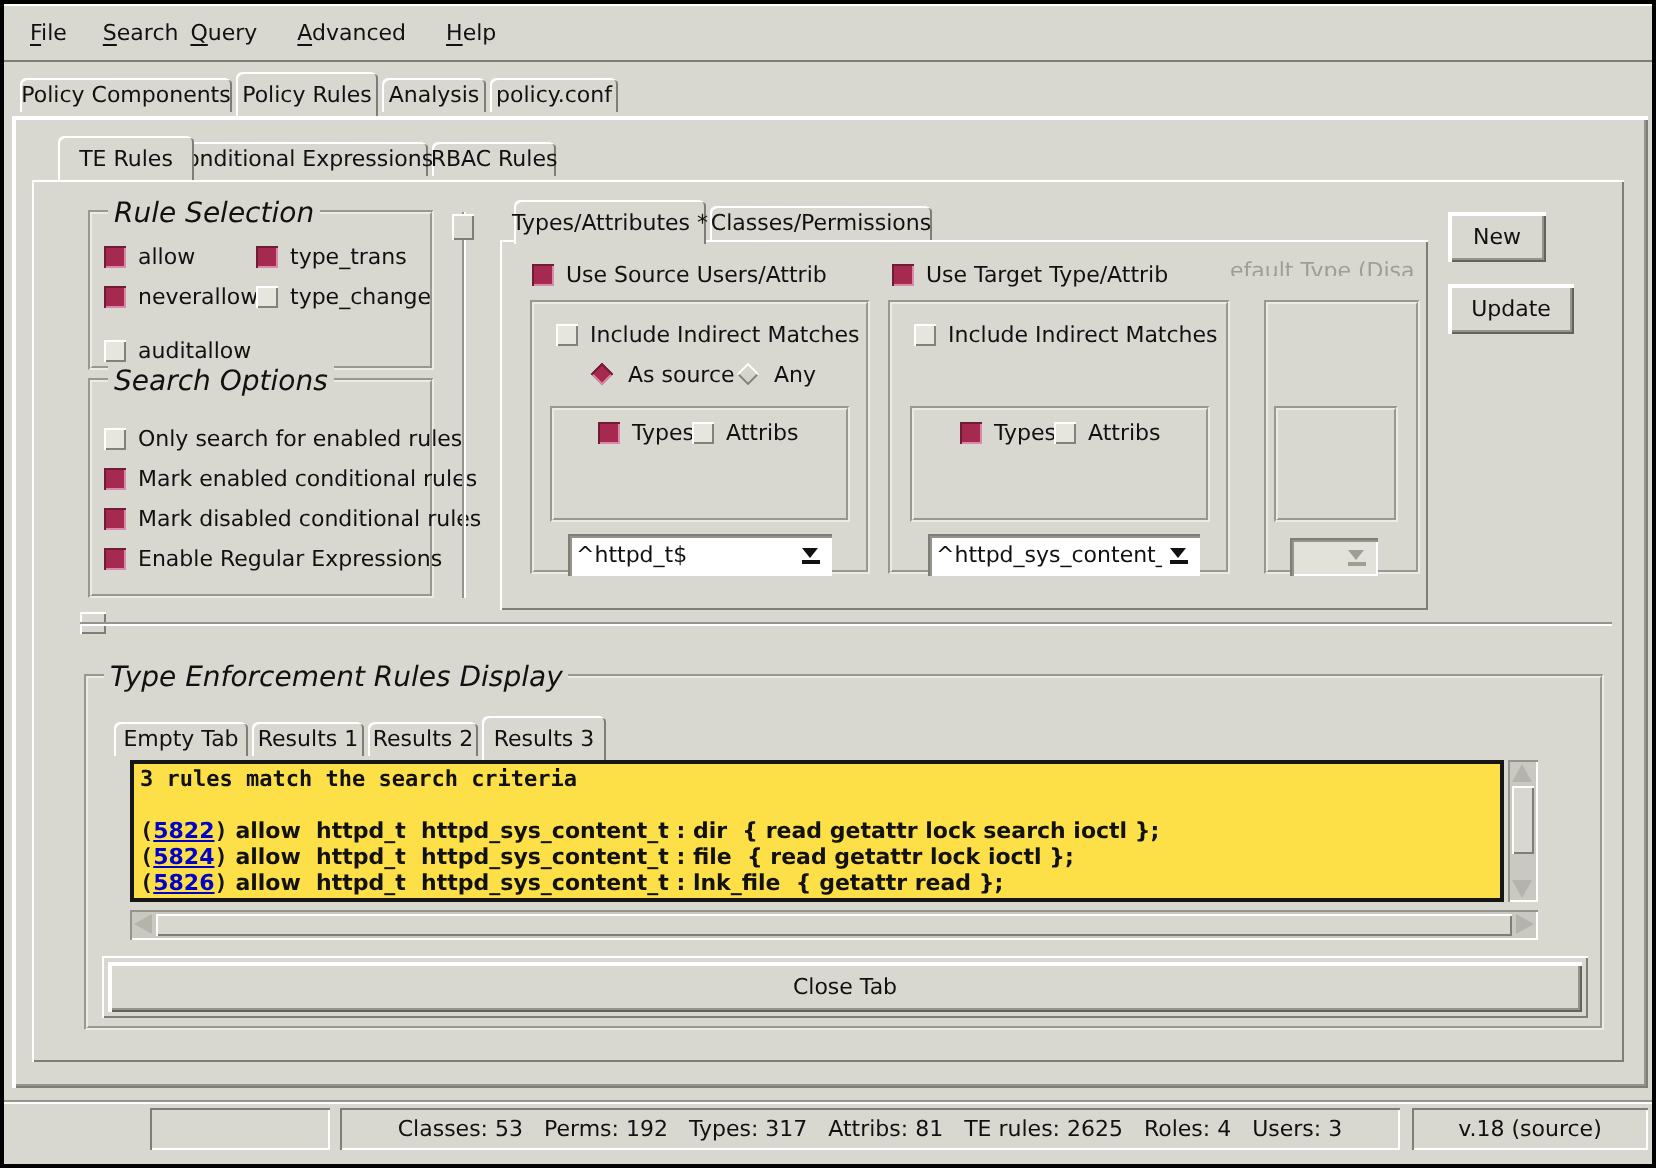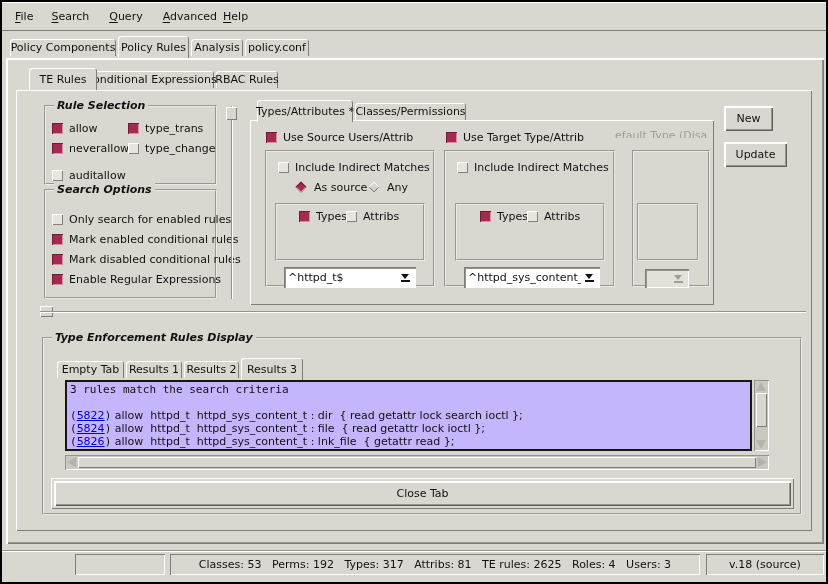--- a/index.html
+++ b/index.html
@@ -33,41 +33,41 @@
       box-shadow:inset 1px 1px 0 var(--hi), inset -1px -1px 0 #82827a;}
   .cb.checked{background:var(--accent);box-shadow:inset 1px 1px 0 var(--accdk), inset -1px -1px 0 #d989ac;}
   .radio{width:13px;height:13px;position:relative;flex:0 0 13px;}
   .radio i{position:absolute;left:2px;top:2px;width:8px;height:8px;transform:rotate(45deg);
       background:#d4d4cc;box-shadow:inset 1px 1px 0 var(--hi), inset -1px -1px 0 #82827a;}
   .radio.checked i{background:var(--accent);box-shadow:inset 1px 1px 0 var(--accdk), inset -1px -1px 0 #d989ac;}
   .lbl{font-size:11px;color:#111;white-space:pre;}
   
   .gb{position:absolute;border:2px groove #eceae2;}
   .gb>.gbtitle{position:absolute;top:-8px;left:8px;background:var(--bg);padding:0 3px;
-      font-size:11px;font-weight:bold;font-style:italic;color:#111;white-space:pre;text-align:center;}
+      font-size:14px;font-weight:normal;font-style:italic;color:#111;white-space:pre;text-align:center;}
   
   .btn{background:var(--bg);display:flex;align-items:center;justify-content:center;
       font-size:11px;color:#111;box-shadow:inset 1px 1px 0 var(--hi), inset 2px 2px 0 var(--hi),
       inset -1px -1px 0 #63635c, inset -2px -2px 0 var(--sh2);cursor:default;}
   
   .combo{background:#fff;box-shadow:inset 1px 1px 0 var(--sh), inset 2px 2px 0 var(--sh2),
       inset -1px -1px 0 var(--hi);display:flex;align-items:center;margin-top:37px;}
   .combo .ctext{flex:1;font-size:11px;padding-left:4px;color:#111;white-space:pre;overflow:hidden;}
   .combo .cbtn{width:16px;height:14px;margin-right:3px;display:flex;flex-direction:column;align-items:center;justify-content:center;}
   .tri{width:0;height:0;border:4px solid transparent;border-top:5px solid #111;border-bottom:none;}
   .tribar{width:9px;height:2px;background:#111;margin-top:1px;}
   .combo.disabled{background:#e2e2da;}
   .combo.disabled .tri{border-top-color:var(--dis);}
   .combo.disabled .tribar{background:var(--dis);}
   
   .vsashline{position:absolute;width:2px;border-left:1px solid var(--sh2);border-right:1px solid var(--hi);}
   .hsashline{position:absolute;height:2px;border-top:1px solid var(--sh2);border-bottom:1px solid var(--hi);}
   .sashhandle{position:absolute;background:var(--bg);box-shadow:inset 1px 1px 0 var(--hi), inset -1px -1px 0 var(--sh);}
   
-  .resultbox{position:absolute;background:#c4b5fd;border:2px solid #161616;overflow:hidden;padding:1px 3px;}
+  .resultbox{position:absolute;background:#fde047;border:2px solid #161616;overflow:hidden;padding:1px 3px;font-weight:bold;}
   .rline{font-family:"DejaVu Sans Mono","Liberation Mono",monospace;font-size:11px;line-height:13px;white-space:pre;color:#111;}
   .rline a{color:var(--link);text-decoration:underline;cursor:pointer;}
   
   .sb{position:absolute;background:var(--trough);box-shadow:inset 1px 1px 0 var(--sh2), inset -1px -1px 0 var(--hi);}
   .sb .thumb{position:absolute;background:var(--bg);box-shadow:inset 1px 1px 0 var(--hi), inset -1px -1px 0 var(--sh);}
   .arrow{position:absolute;width:0;height:0;border-style:solid;}
   .arr-up{border-width:0 5px 9px 5px;border-color:transparent transparent #b4b4ac transparent;}
   .arr-dn{border-width:9px 5px 0 5px;border-color:#b4b4ac transparent transparent transparent;}
   .arr-lf{border-width:5px 9px 5px 0;border-color:transparent #b4b4ac transparent transparent;}
   .arr-rt{border-width:5px 0 5px 9px;border-color:transparent transparent transparent #b4b4ac;}
@@ -77,23 +77,23 @@
       display:flex;align-items:center;justify-content:center;font-size:11px;color:#111;white-space:pre;}
 </style>
 </head>
 <body>
 
 <div class="window">
 
   <div class="menubar">
     <span class="menu-item" style="margin-left:10px"><u>F</u>ile</span>
     <span class="menu-item" style="margin-left:12px"><u>S</u>earch</span>
-    <span class="menu-item" style="margin-left:14px"><u>Q</u>uery</span>
+    <span class="menu-item" style=""><u>Q</u>uery</span>
     <span class="menu-item" style="margin-left:14px"><u>A</u>dvanced</span>
-    <span class="menu-item" style="margin-left:0"><u>H</u>elp</span>
+    <span class="menu-item" style="margin-left:14px"><u>H</u>elp</span>
   </div>
 
   <div class="tabrow" style="left:0;top:34px;width:824px;height:22px;z-index:3">
     <div class="tab" style="left:8px;width:106px">Policy Components</div>
     <div class="tab checked" style="left:116px;width:71px">Policy Rules</div>
     <div class="tab" style="left:189px;width:52px">Analysis</div>
     <div class="tab" style="left:243px;width:64px">policy.conf</div>
   </div>
 
   <div class="abs out" style="left:4px;top:56px;width:818px;height:486px">

